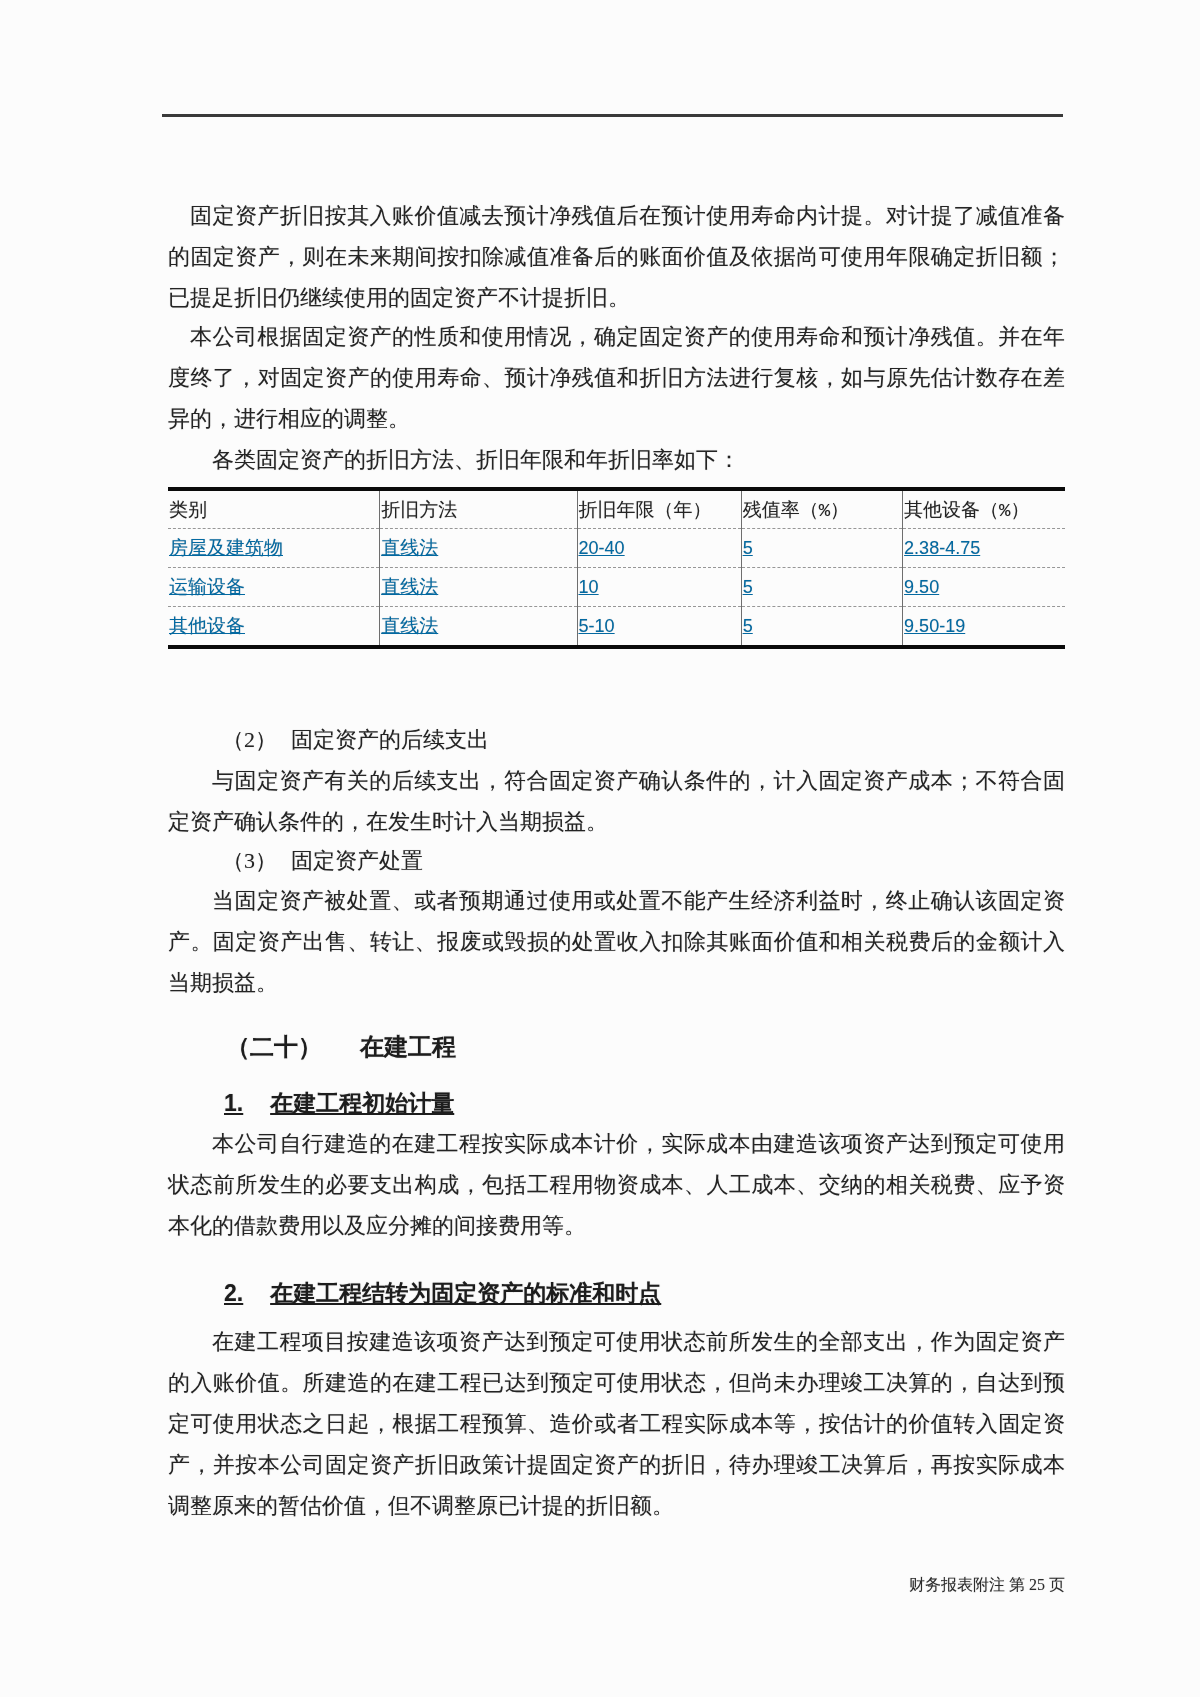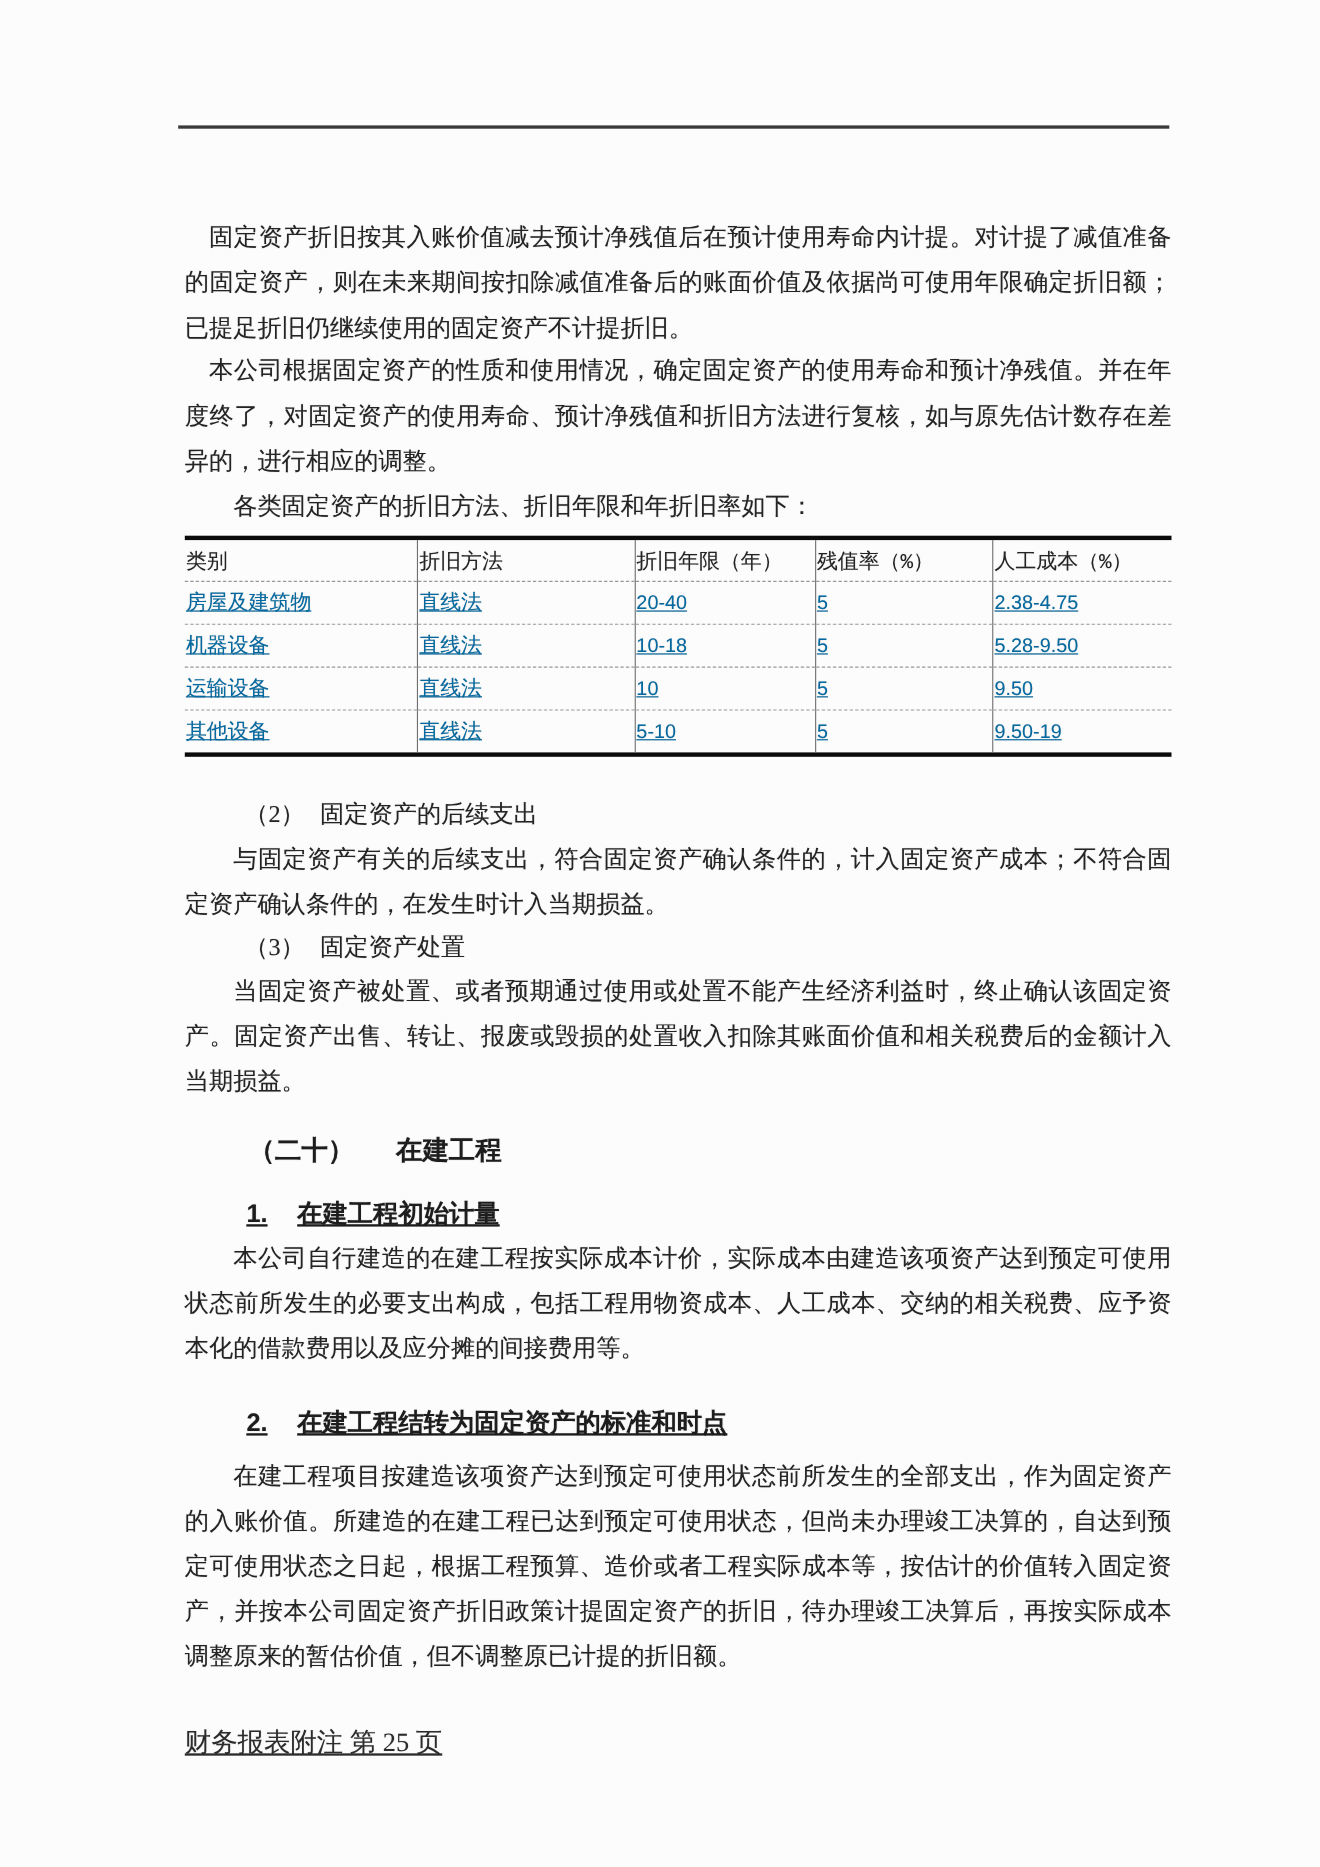--- a/index.html
+++ b/index.html
@@ -100,26 +100,25 @@
   }
   .dep-table .num{
     font-family:"Liberation Sans", sans-serif;
     font-size:18px;
   }
   .footer{
     position:absolute;
     left:0;top:1573px;
     width:897px;
     margin:0;
-    text-align:left;
-    font-size:24px;
+    text-align:right;
+    font-size:16px;
     line-height:24px;
     color:#2c2c2c;
     text-shadow:0 0 1px rgba(60,60,60,.3);
-    text-decoration:underline;
   }
 </style>
 </head>
 <body>
 
 <div class="page">
   <div class="top-rule"></div>
 
   <div class="content">
 
@@ -137,37 +136,30 @@
           <col style="width:18.3%">
           <col style="width:18.0%">
           <col style="width:18.1%">
         </colgroup>
         <thead>
           <tr>
             <th>类别</th>
             <th>折旧方法</th>
             <th>折旧年限（年）</th>
             <th>残值率（%）</th>
-            <th>人工成本（%）</th>
+            <th>其他设备（%）</th>
           </tr>
         </thead>
         <tbody>
           <tr>
             <td>房屋及建筑物</td>
             <td>直线法</td>
             <td class="num">20-40</td>
             <td class="num">5</td>
             <td class="num">2.38-4.75</td>
-          </tr>
-          <tr>
-            <td>机器设备</td>
-            <td>直线法</td>
-            <td class="num">10-18</td>
-            <td class="num">5</td>
-            <td class="num">5.28-9.50</td>
           </tr>
           <tr>
             <td>运输设备</td>
             <td>直线法</td>
             <td class="num">10</td>
             <td class="num">5</td>
             <td class="num">9.50</td>
           </tr>
           <tr>
             <td>其他设备</td>

